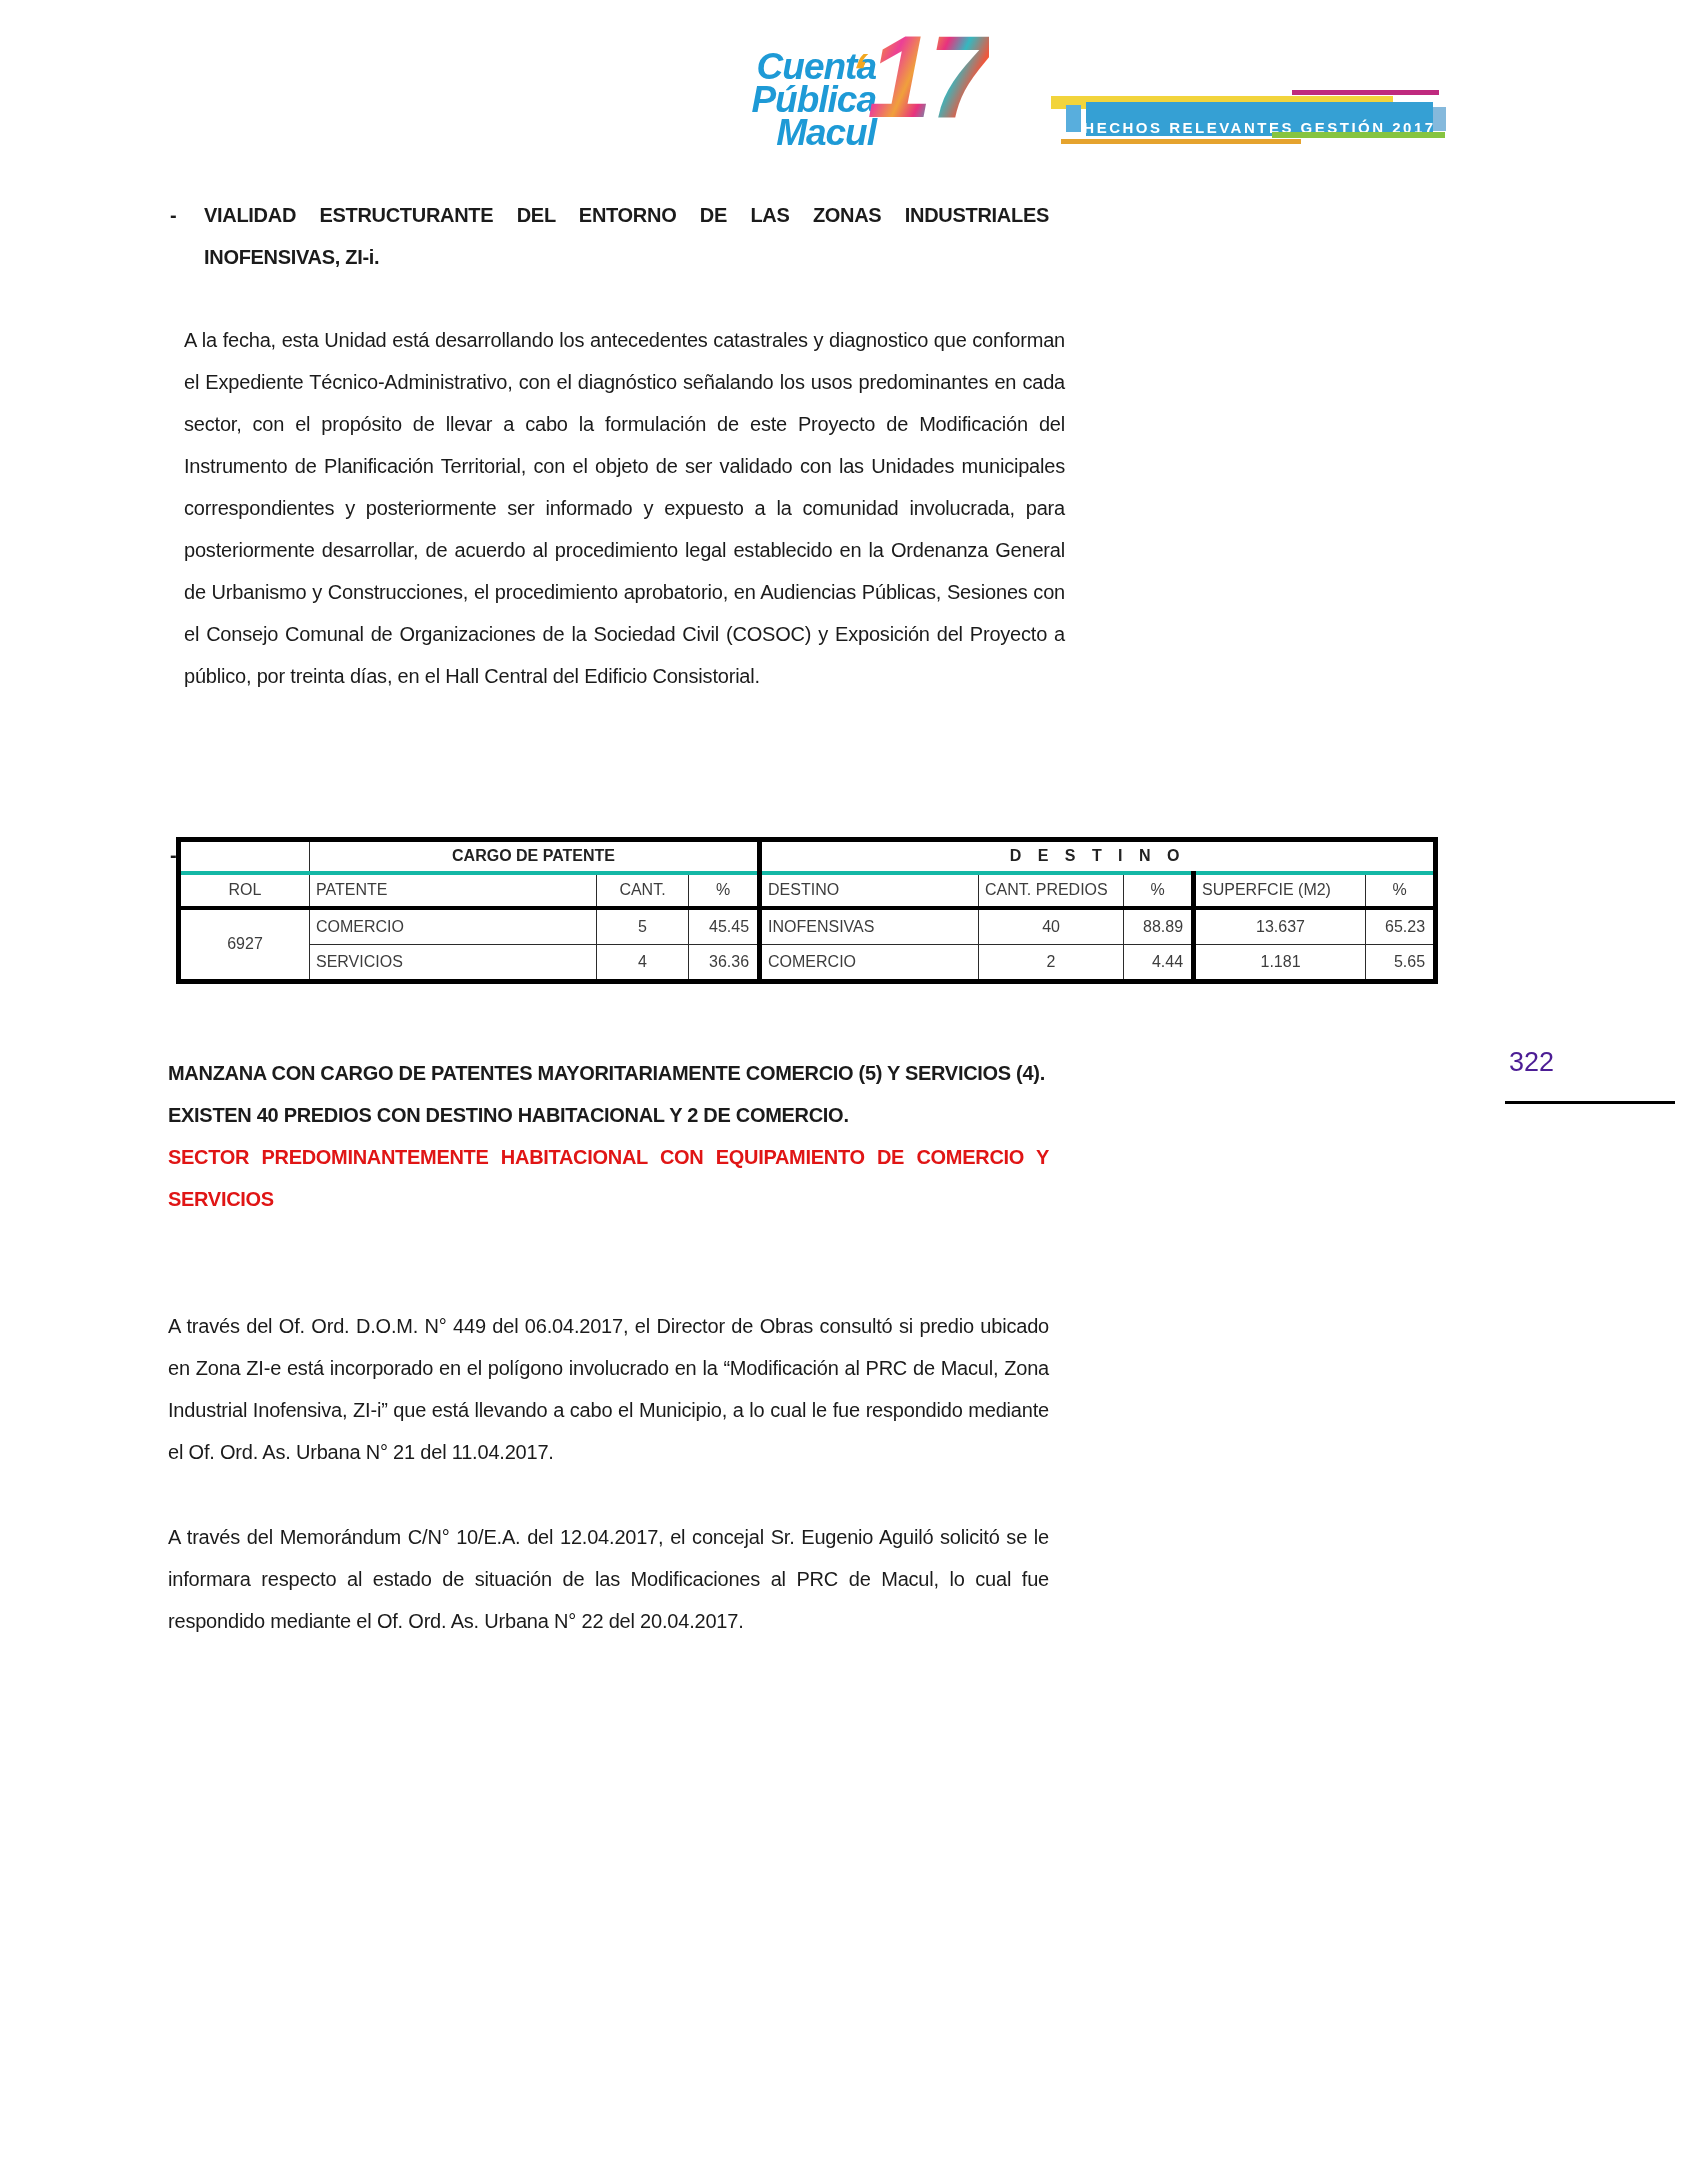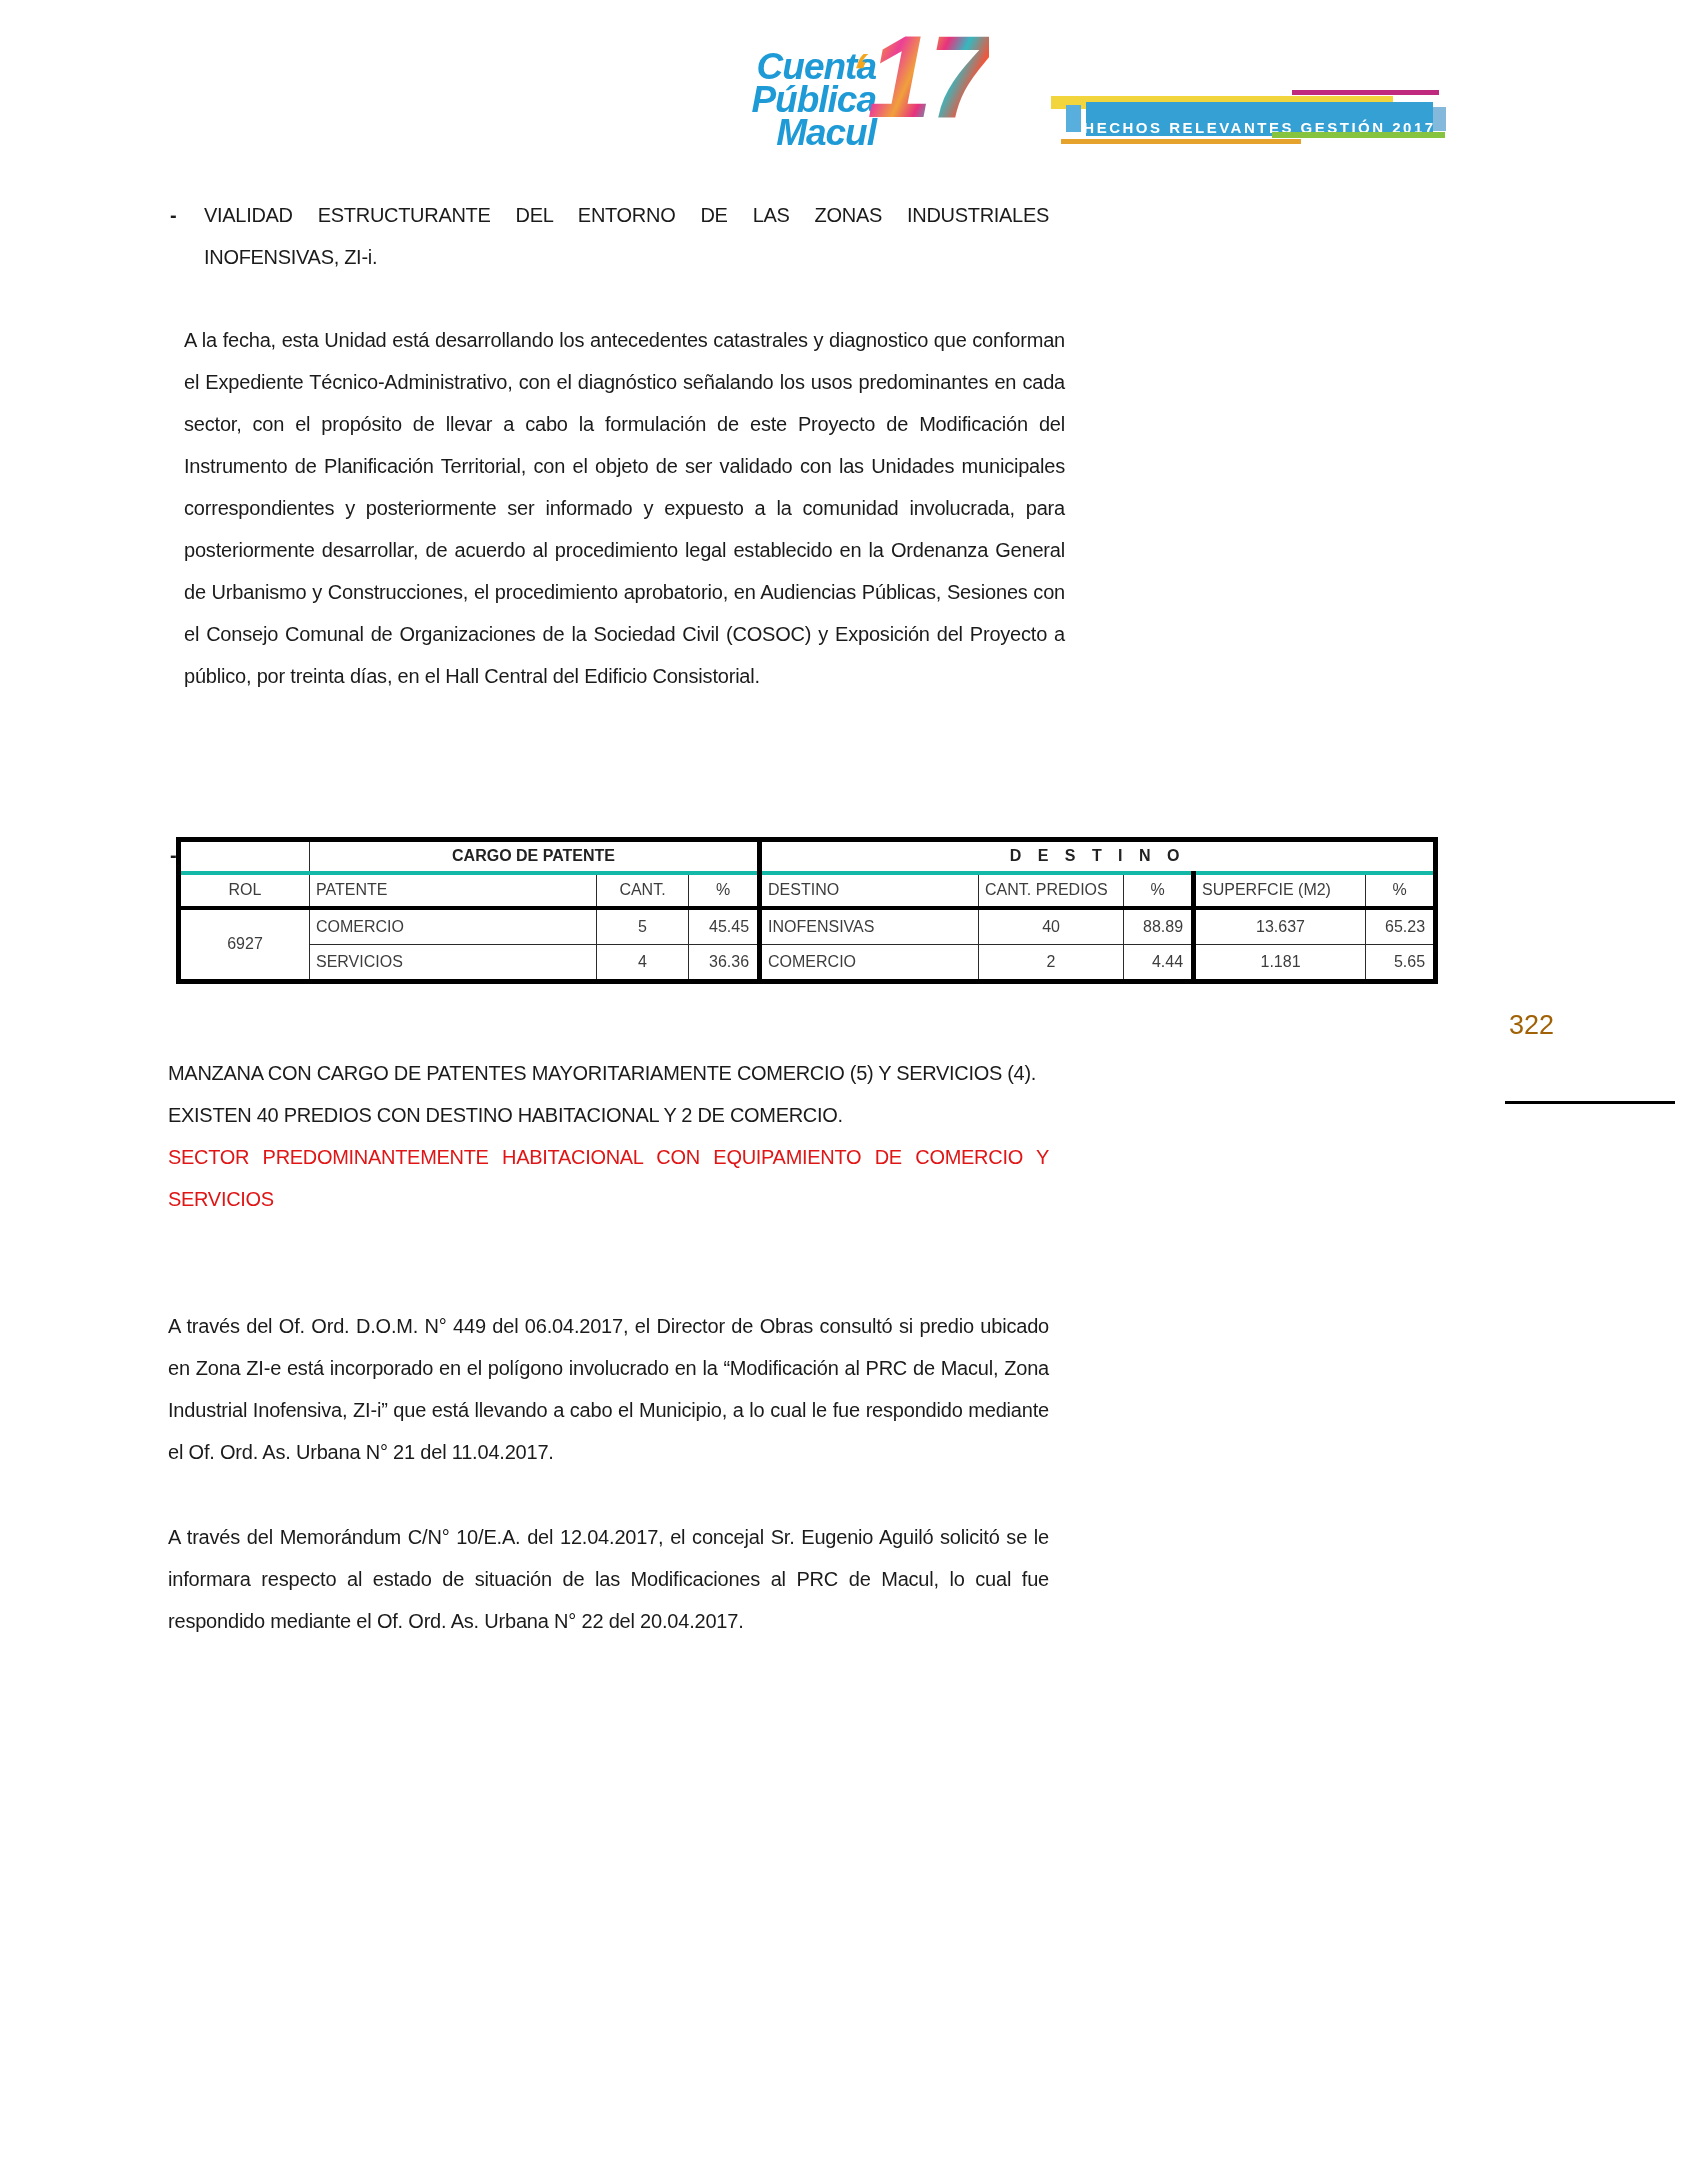--- a/index.html
+++ b/index.html
@@ -39,21 +39,21 @@
   .banner-ltblue  { position:absolute; left:1433px; top:107px; width:13px;  height:24px; background:#85b9dc; }
   .banner-green   { position:absolute; left:1272px; top:132px; width:173px; height:6px;  background:#86c440; }
   .banner-orange  { position:absolute; left:1061px; top:139px; width:240px; height:5px;  background:#e5a32e; }
 
   
   .content { position:absolute; left:168px; width:881px; }
   .para {
     font-size:20px; line-height:42px; letter-spacing:-0.2px;
     text-align:justify; color:#1b1b1b;
   }
-  .bold-head { font-weight:normal; letter-spacing:-0.3px; }
+  .bold-head { font-weight:bold; letter-spacing:-0.3px; }
   .hang { position:relative; padding-left:36px; }
   .hang .dash { position:absolute; left:2px; top:0; font-weight:bold; }
   .hang2 { position:relative; padding-left:38px; }
   .hang2 .dash { position:absolute; left:2px; top:0; font-weight:bold; }
   .red { color:#e01515; }
 
   
   .tablewrap { position:absolute; left:176px; top:837px; }
   table.ptable {
     border-collapse:collapse; table-layout:fixed; width:1257px;
@@ -64,21 +64,21 @@
   tr.group-row td { border-bottom:4px solid #14b8a6; height:33px; font-weight:bold; color:#222; }
   tr.header-row td { border-bottom:4px solid #000; height:35px; color:#3d3d3d; }
   td.thick-left { border-left:5px solid #000 !important; }
   .ta-c { text-align:center; }
   .ta-l { text-align:left; }
   .ta-r { text-align:right; padding-right:8px !important; }
   td.destino-head { letter-spacing:6px; text-align:center; }
   td.cargo-head { text-align:center; }
 
   
-  .pagenum { position:absolute; left:1509px; top:1010px; font-size:27px; color:#a16207; }
+  .pagenum { position:absolute; left:1509px; top:1047px; font-size:27px; color:#4c1d95; }
   .pagenum-rule { position:absolute; left:1505px; top:1101px; width:170px; height:3px; background:#000; }
 </style>
 </head>
 <body>
 
 <div class="page">
 
   <div class="logo-stack">
     <div>Cuenta</div>
     <div>Pública</div>

